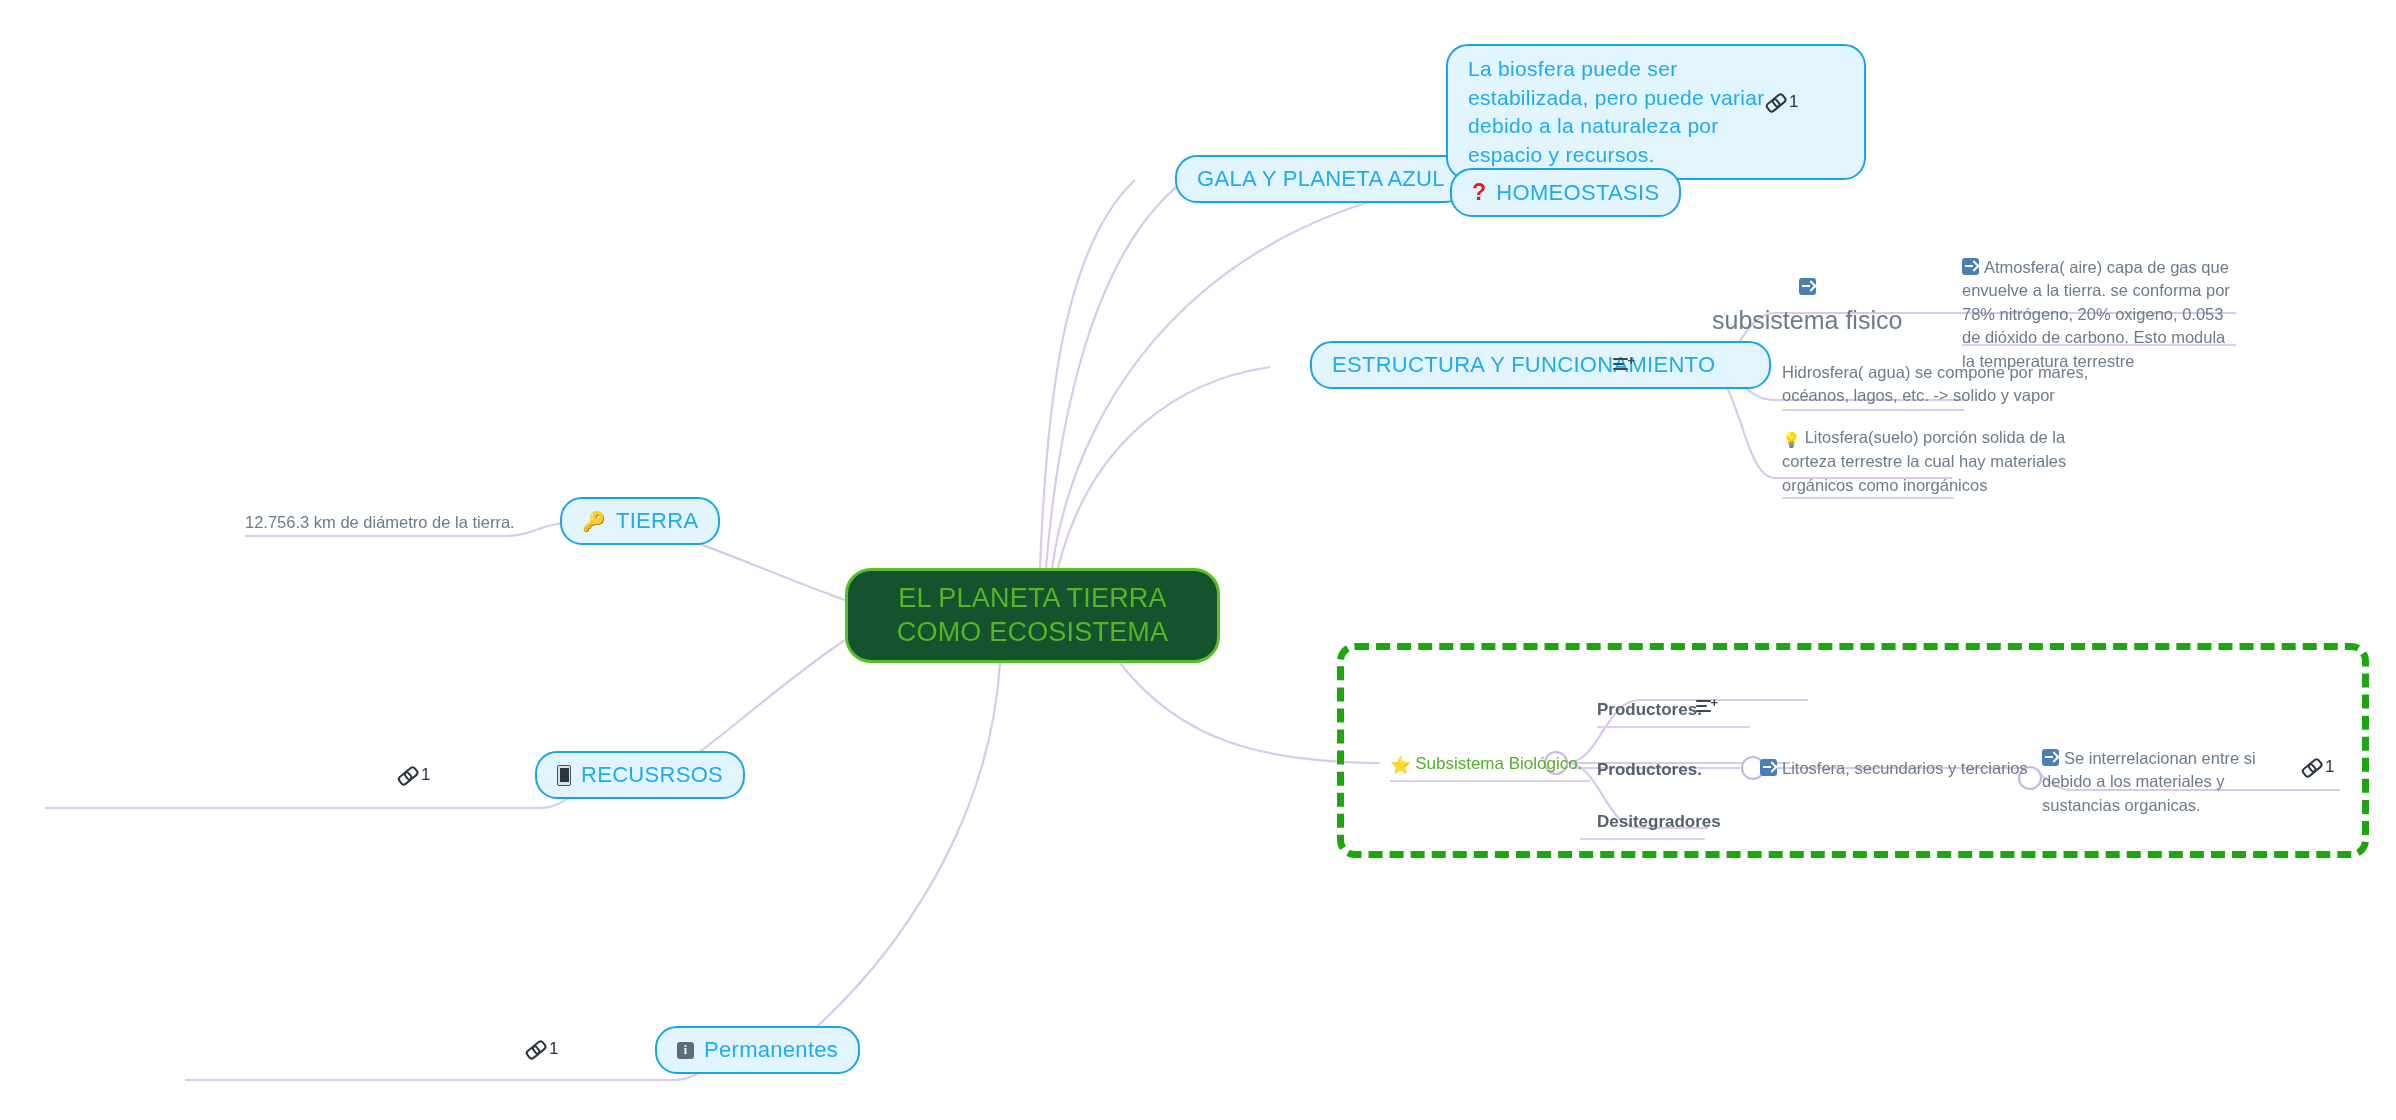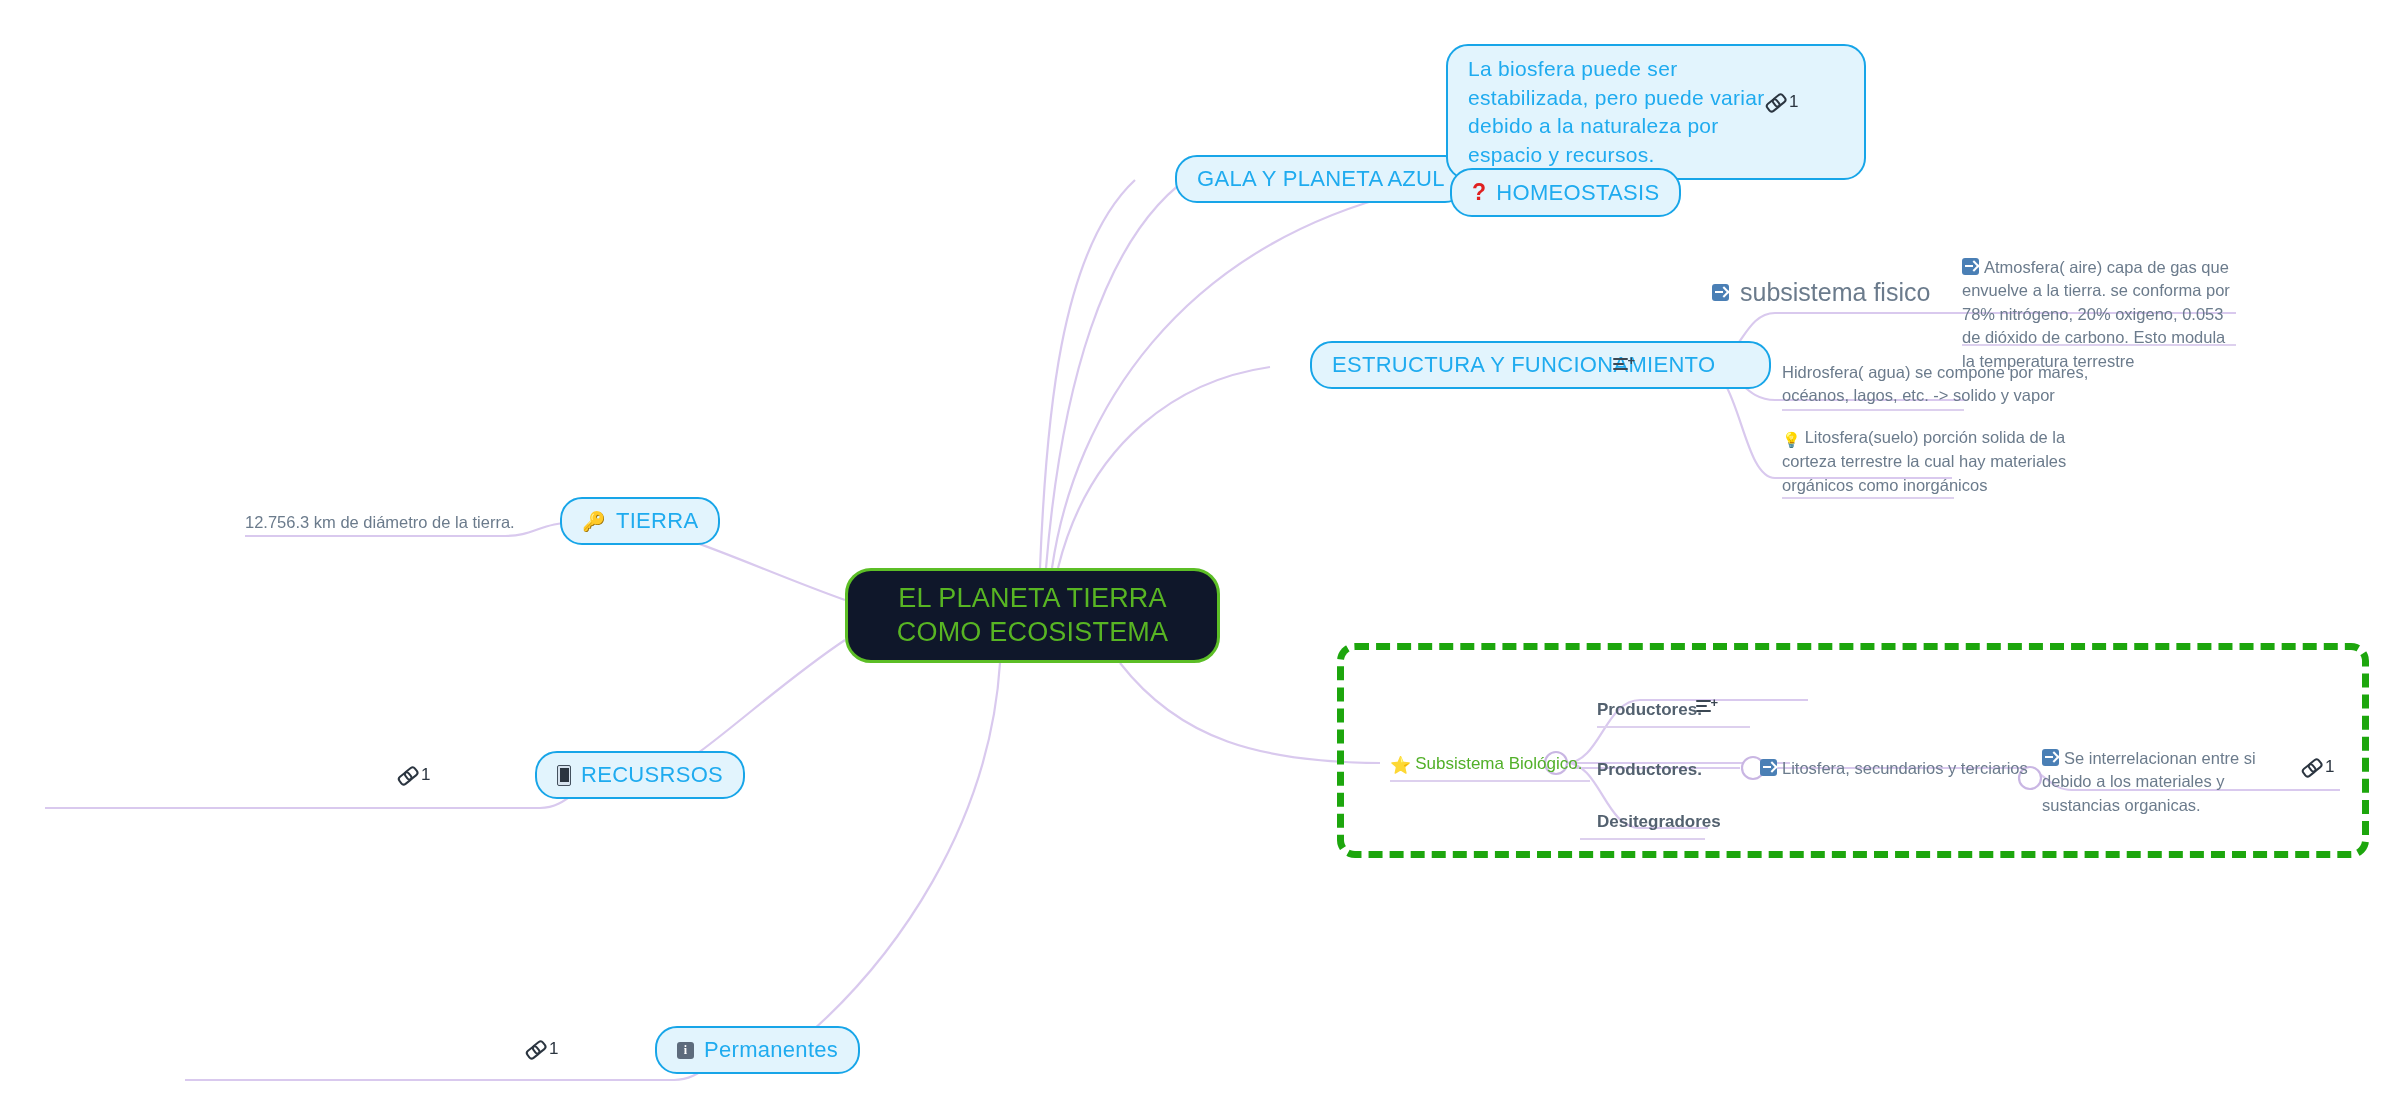--- a/index.html
+++ b/index.html
@@ -9,21 +9,21 @@
     -webkit-font-smoothing:antialiased;
   }
   #canvas{position:absolute;inset:0;width:2396px;height:1120px;}
   #edges{position:absolute;left:0;top:0;width:2396px;height:1120px;pointer-events:none;}
 
   .node{position:absolute;box-sizing:border-box;display:flex;align-items:center;}
 
   
   .root{
     left:845px;top:568px;width:375px;height:95px;
-    background:#0f172a;border:3.5px solid #5cbe26;border-radius:26px;
+    background:#14532d;border:3.5px solid #5cbe26;border-radius:26px;
     justify-content:center;text-align:center;
     color:#58b523;font-size:27px;line-height:1.25;letter-spacing:.2px;
     padding:8px 18px;
   }
 
   
   .pill{
     background:#e2f4fd;border:2.6px solid #17a5e8;border-radius:22px;
     color:#1fabef;font-size:22px;letter-spacing:.3px;
     padding:9px 20px;white-space:nowrap;gap:10px;margin-left:40px;
@@ -151,21 +151,21 @@
   <div class="node pill" style="left:1270px;top:341px;padding-right:54px;">
     <span>ESTRUCTURA Y FUNCIONAMIENTO</span>
   </div>
   <div class="noteicon" style="left:1613px;top:357px;">
       <i></i>
       <i></i>
       <i></i>
       <b>+</b>
     </div>
 
-  <div style="position:absolute;left:1712px;top:278px;display:flex;align-items:center;gap:11px;">
+  <div style="position:absolute;left:1712px;top:278px;display:flex;align-items:center;gap:11px;flex-direction:column;">
     <span class="gl gl-arrow"></span>
     <span style="color:#6b7b8c;font-size:25px;">subsistema fisico</span>
   </div>
 
   <div class="txt" style="left:1962px;top:256px;width:278px;">
     <span class="gl gl-arrow" style="margin-right:5px;"></span><span>Atmosfera( aire) capa de gas que envuelve a la tierra. se conforma por 78% nitrógeno, 20% oxigeno,  0.053 de dióxido de carbono. Esto modula la temperatura terrestre</span>
   </div>
   <div class="underline" style="left:1962px;top:344px;width:274px;"></div>
 
   <div class="txt" style="left:1782px;top:361px;width:318px;">

